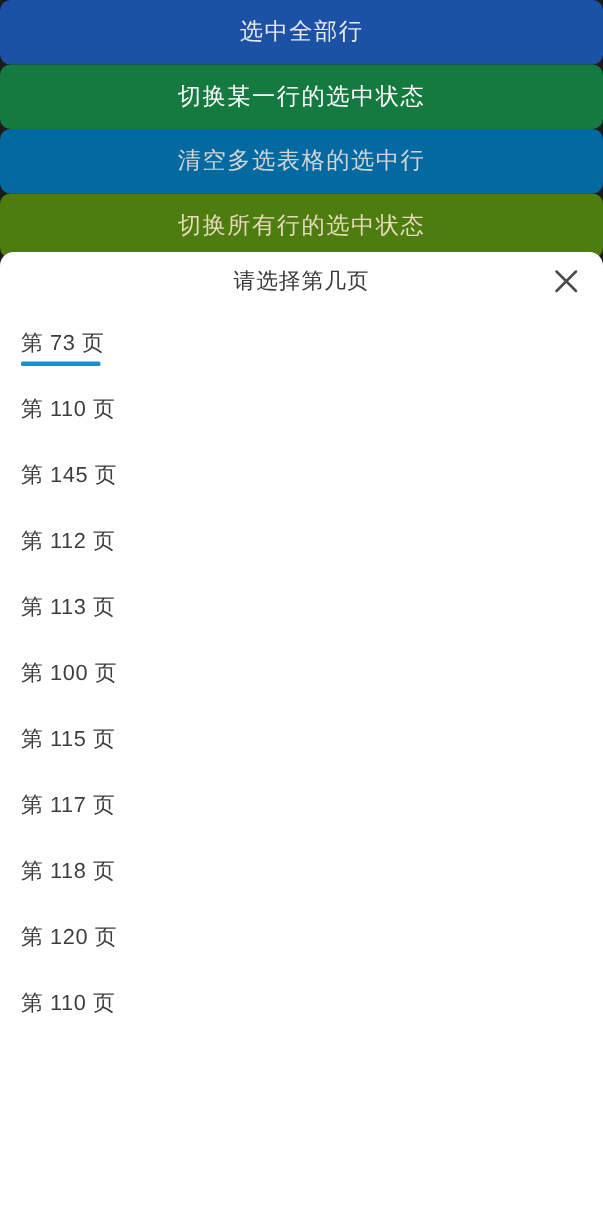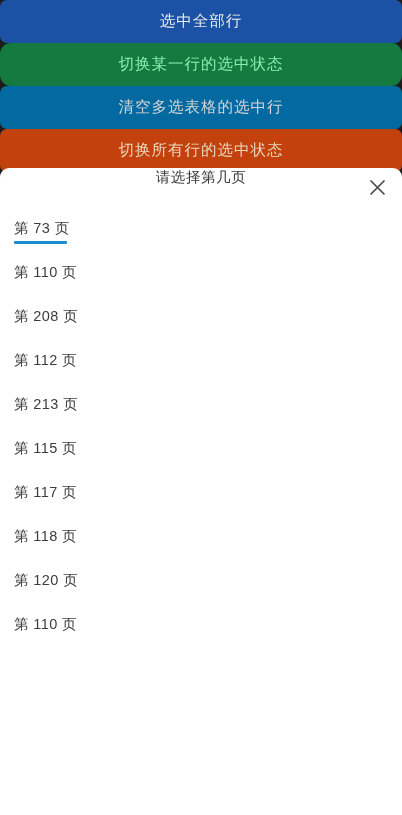--- a/index.html
+++ b/index.html
@@ -35,44 +35,44 @@
     margin: 0;
     font-family: "Liberation Sans", "DejaVu Sans", sans-serif;
     font-size: 15.5px;
     letter-spacing: 1px;
     color: #e9ebe9;
     cursor: pointer;
     box-sizing: border-box;
     width: 402px;
   }
   .action-btn.blue   { background: #1b52a5; }
-  .action-btn.green  { background: #147a40; color:#86efac;border-radius:11px; }
+  .action-btn.green  { background: #147a40; color:#ffffff; }
   .action-btn.dark   { background: #0369a1; color:#d5d5d5; }
-  .action-btn.amber  { background: #c2410c; color:#e8d9bd;font-family:Liberation Mono, monospace; }
+  .action-btn.amber  { background: #4d7c0f; color:#e8d9bd;font-family:Liberation Mono, monospace; }
 
   
   #page-sheet {
     position: absolute;
     top: 168px;
     left: 0;
     width: 402px;
     height: 647px;
     background: #ffffff;
     border-radius: 9px 9px 0 0;
     box-sizing: border-box;
     overflow: hidden;
     display: flex;
     flex-direction: column;
   }
   #sheet-header {
     position: relative;
     height: 38px;
     flex: 0 0 38px;
     display: flex;
-    align-items: flex-start;
+    align-items: center;
     justify-content: center;
     font-family: Liberation Serif, serif;
   }
   #sheet-title {
     font-size: 14.5px;
     color: #3a3a3a;
     letter-spacing: 0.6px;
   }
   #close-btn {
     position: absolute;
@@ -153,27 +153,30 @@
   </div>
   <ul id="page-list">
       <li class="page-item selected">
         <span>第 73 页</span>
         <span class="underline"></span>
       </li>
       <li class="page-item">
         <span>第 110 页</span>
       </li>
       <li class="page-item">
-        <span>第 208 页</span>
+        <span>第 145 页</span>
       </li>
       <li class="page-item">
         <span>第 112 页</span>
       </li>
       <li class="page-item">
-        <span>第 213 页</span>
+        <span>第 113 页</span>
+      </li>
+      <li class="page-item">
+        <span>第 100 页</span>
       </li>
       <li class="page-item">
         <span>第 115 页</span>
       </li>
       <li class="page-item">
         <span>第 117 页</span>
       </li>
       <li class="page-item">
         <span>第 118 页</span>
       </li>

